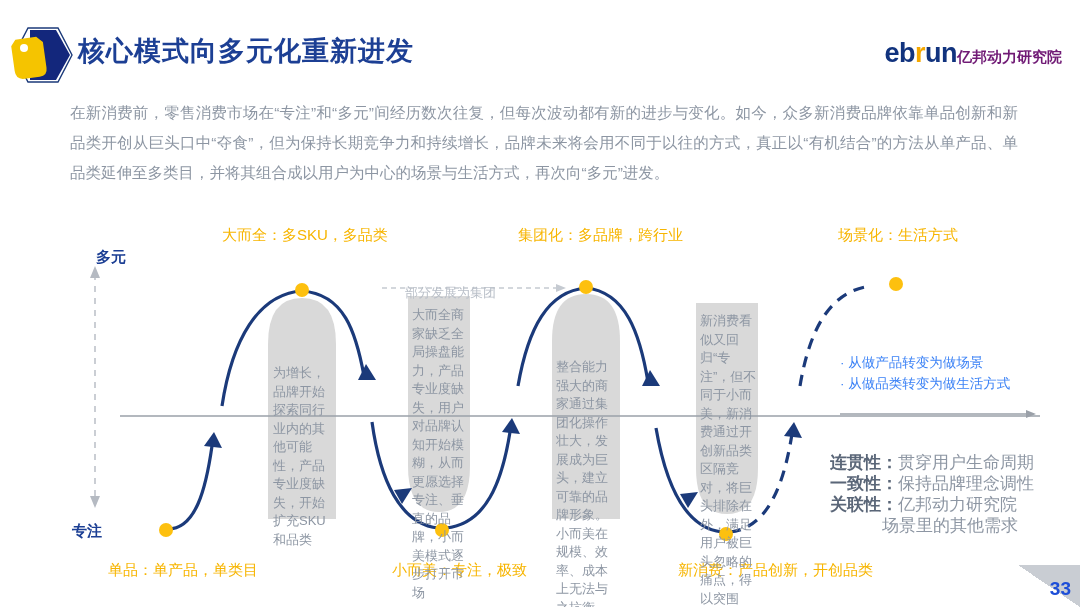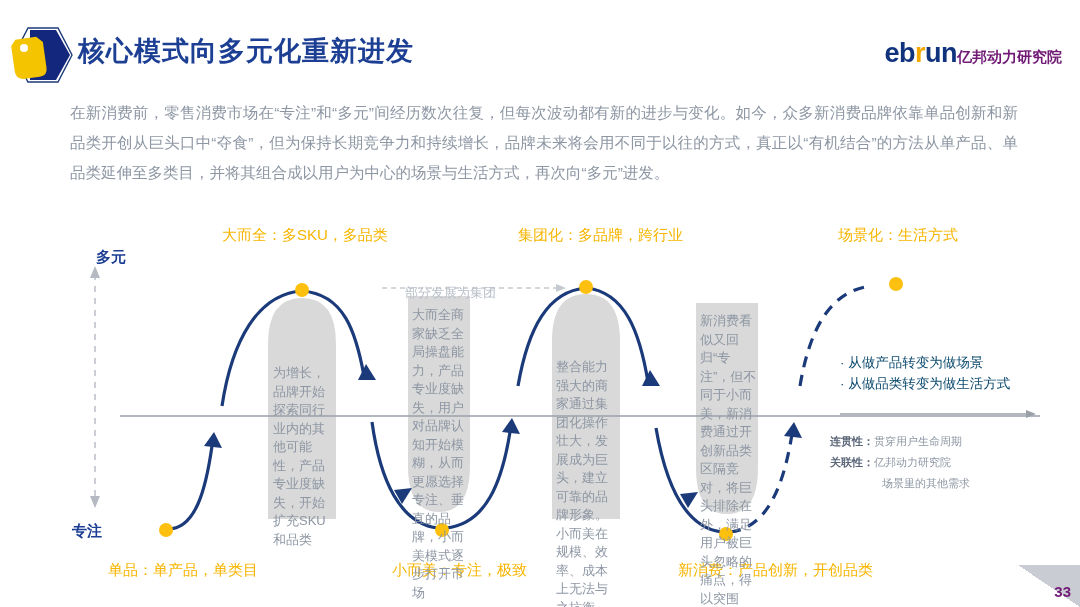--- a/index.html
+++ b/index.html
@@ -63,42 +63,42 @@
     font-size: 13px; line-height: 18.5px;
     text-align: left; word-break: break-all;
   }
   .boxcaption {
     position: absolute; color: #b9bfc8;
     font-size: 13px; white-space: nowrap;
   }
 
   #bullets {
     position: absolute; left: 840px; top: 352px; width: 205px;
-    font-size: 13.5px; line-height: 21px; color: #0c4a6e;
+    font-size: 13.5px; line-height: 21px; color: #3b82f6;
   }
   #bullets div { text-indent: -10px; padding-left: 10px; }
 
   #keylist {
-    position: absolute; left: 830px; top: 431px; width: 215px;
-    font-size: 11px; line-height: 21px; color: #8d96a3;
+    position: absolute; left: 830px; top: 452px; width: 215px;
+    font-size: 17px; line-height: 21px; color: #8d96a3;
   }
   #keylist .row { display: flex; }
   #keylist .k { color: #5a6678; font-weight: bold; white-space: nowrap; }
   #keylist .v { flex: 1; }
   #keylist .cont { padding-left: 52px; }
 
   
   #corner {
     position: absolute; right: 0; bottom: 0;
     width: 62px; height: 42px;
     background: linear-gradient(to bottom left, #c9cdd3 50%, rgba(255,255,255,0) 50%);
   }
   #pagenum {
     position: absolute; right: 9px; bottom: 7px;
-    font-size: 15px; font-weight: bold; color: #701a75;
+    font-size: 19px; font-weight: bold; color: #1d4ed8;
   }
 </style>
 </head>
 <body>
 
 <div id="slide">
 
   <div id="header">
 
     <div id="tag-logo">
@@ -233,20 +233,24 @@
     <div>· 从做产品转变为做场景</div>
     <div>· 从做品类转变为做生活方式</div>
   </div>
 
   <div id="keylist">
     <div class="row">
       <span class="k">连贯性：</span>
       <span class="v">贯穿用户生命周期</span>
     </div>
     <div class="row">
+      <span class="k">一致性：</span>
+      <span class="v">保持品牌理念调性</span>
+    </div>
+    <div class="row">
       <span class="k">关联性：</span>
       <span class="v">亿邦动力研究院</span>
     </div>
     <div class="cont">场景里的其他需求</div>
   </div>
 
   <div id="corner"></div>
   <div id="pagenum">33</div>
 
 </div>

